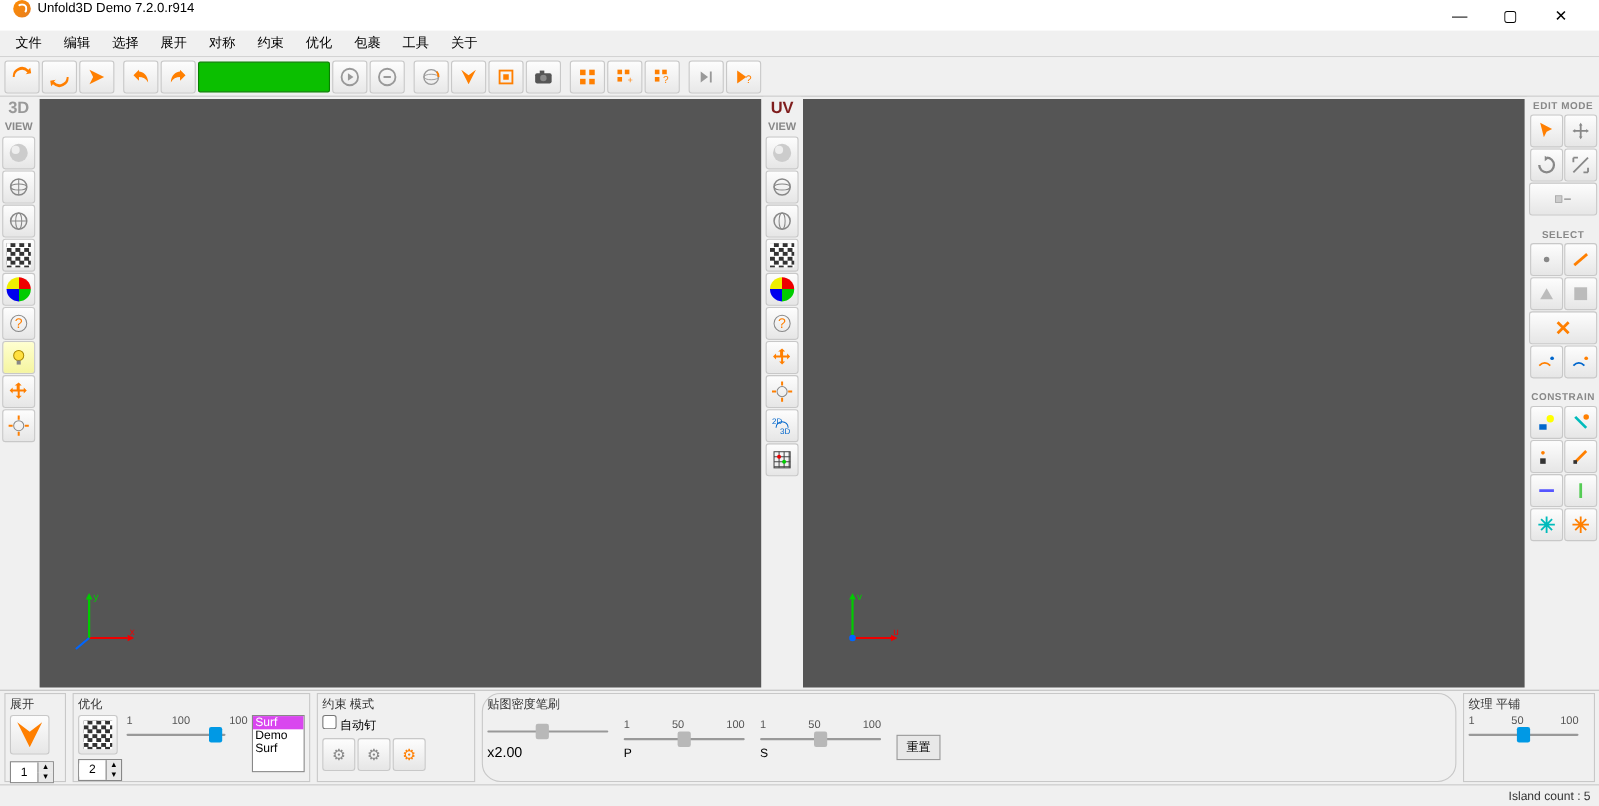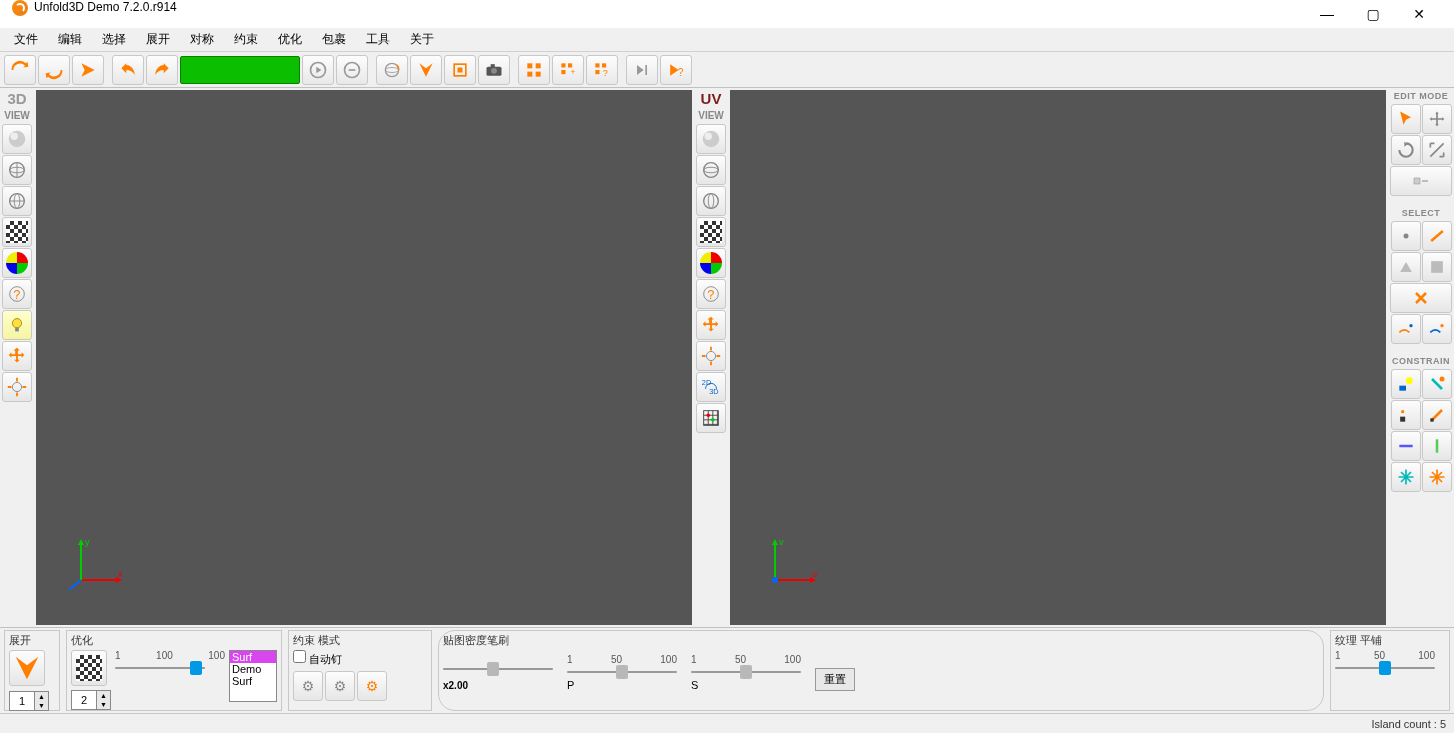--- a/index.html
+++ b/index.html
@@ -528,21 +528,21 @@
     </div>
   </div>
 
   <div class="bgroup" style="flex:1;border-radius:17px;">
     <div class="bgroup-title">贴图密度笔刷</div>
     <div style="display:flex; gap:14px; align-items:flex-end; margin-top:6px;">
       <div>
         <div class="slider-track">
           <div class="slider-thumb gray" style="left:45%;"></div>
         </div>
-        <div style="font-size:10px; margin-top:4px;font-weight:bold;">x2.00</div>
+        <div style="font-size:13px; margin-top:4px;">x2.00</div>
       </div>
       <div>
         <div class="slider-ticks">
           <span>1</span>
           <span>50</span>
           <span>100</span>
         </div>
         <div class="slider-track">
           <div class="slider-thumb gray" style="left:50%;"></div>
         </div>

